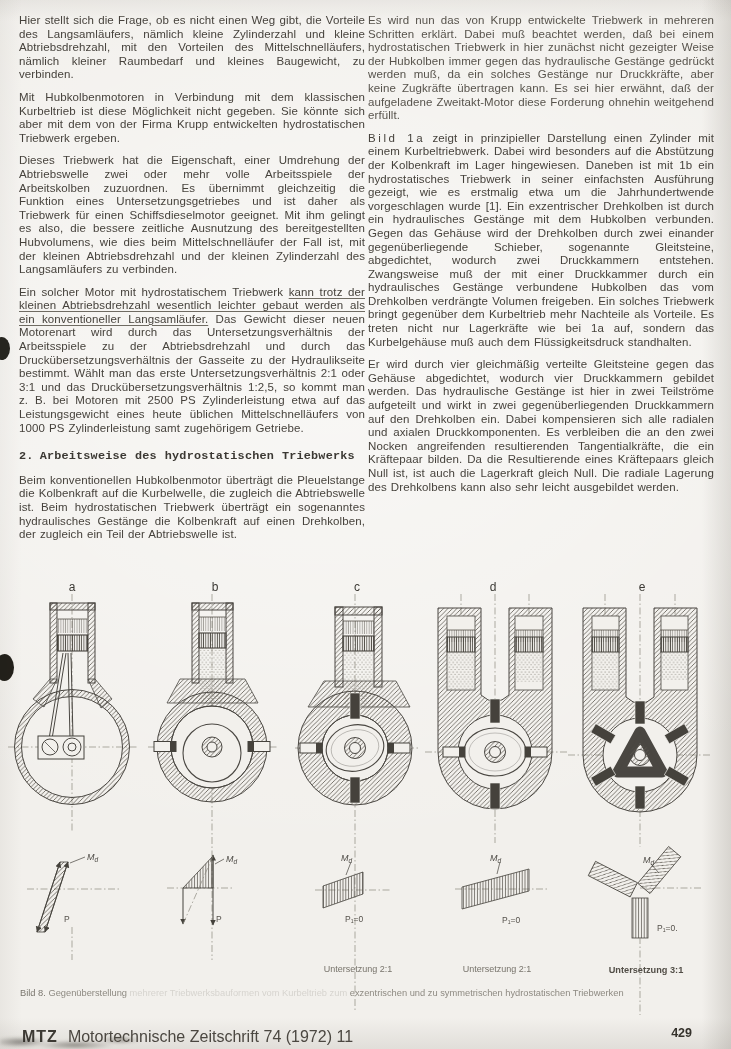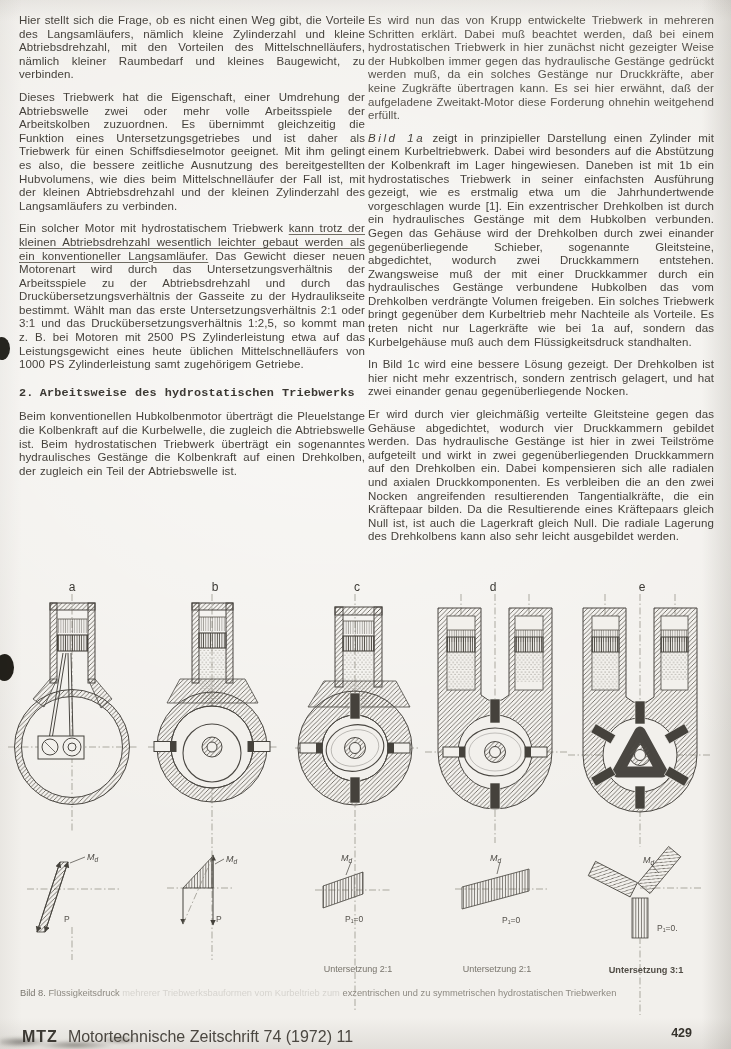--- a/index.html
+++ b/index.html
@@ -14,21 +14,21 @@
     color:#46423c;
   }
   .col{position:absolute;top:14px;width:346px;text-align:justify;
        font-size:11.5px;line-height:13.6px;letter-spacing:.1px;word-spacing:.7px;}
   .col p{margin:0 0 9px 0;}
   .col-left{left:19px;}
   .col-right{left:368px;}
   .faded-par{color:#57534c;}
   .uline{text-decoration:underline;text-decoration-thickness:.8px;text-underline-offset:1.5px;text-decoration-color:#6f6b62;}
   .heading{font-weight:700;font-size:11.8px;margin:15px 0 10px 0;color:#3b3833;letter-spacing:.2px;font-family:Liberation Mono, monospace;}
-  .bildref{letter-spacing:2.6px;font-style:italic;}
+  .bildref{letter-spacing:2.6px;}
   .fig-wrap{position:absolute;left:0;top:575px;width:731px;height:445px;}
   .caption{position:absolute;left:20px;top:988px;width:700px;font-size:9.3px;line-height:11.5px;color:#8e8a82;}
   .caption .lead{color:#7a766e;}
   .caption .ghost{opacity:.28;filter:blur(.4px);}
   .caption .mid{color:#8e8a82;text-align:center;}
   .footer{position:absolute;left:22px;top:1028px;width:690px;font-size:16px;color:#4b4741;}
   .footer .logo{font-weight:700;letter-spacing:1px;margin-right:10px;color:#3d3a34;}
   .pageno{position:absolute;right:39px;top:1026px;font-size:12.5px;font-weight:700;color:#35322c;}
   .blob{position:absolute;background:#17150f;border-radius:50%;}
   .blob1{left:-7px;top:337px;width:17px;height:23px;opacity:.93;}
@@ -48,30 +48,30 @@
   .cl{stroke:#8d897f;stroke-width:.7;stroke-dasharray:7 2.5 1.5 2.5;fill:none;}
   .ol{stroke:#4a4742;stroke-width:1;fill:none;}
 </style>
 </head>
 <body>
 
 <div class="page">
 
   <div class="col col-left">
     <p>Hier stellt sich die Frage, ob es nicht einen Weg gibt, die Vorteile des Langsamläufers, nämlich kleine Zylinderzahl und kleine Abtriebsdrehzahl, mit den Vorteilen des Mittelschnelläufers, nämlich kleiner Raumbedarf und kleines Baugewicht, zu verbinden.</p>
+    <p>Mit Hubkolbenmotoren in Verbindung mit dem klassischen Kurbeltrieb ist diese Möglichkeit nicht gegeben. Sie könnte sich aber mit dem von der Firma Krupp entwickelten hydrostatischen Triebwerk ergeben.</p>
     <p>Dieses Triebwerk hat die Eigenschaft, einer Umdrehung der Abtriebswelle zwei oder mehr volle Arbeitsspiele der Arbeitskolben zuzuordnen. Es übernimmt gleichzeitig die Funktion eines Untersetzungsgetriebes und ist daher als Triebwerk für einen Schiffsdieselmotor geeignet. Mit ihm gelingt es also, die bessere zeitliche Ausnutzung des bereitgestellten Hubvolumens, wie dies beim Mittelschnelläufer der Fall ist, mit der kleinen Abtriebsdrehzahl und der kleinen Zylinderzahl des Langsamläufers zu verbinden.</p>
     <p><span>Ein solcher Motor mit hydrostatischem Triebwerk </span><span class="uline">kann trotz der kleinen Abtriebsdrehzahl wesentlich leichter gebaut werden als ein konventioneller Langsamläufer.</span><span> Das Gewicht dieser neuen Motorenart wird durch das Untersetzungsverhältnis der Arbeitsspiele zu der Abtriebsdrehzahl und durch das Druckübersetzungsverhältnis der Gasseite zu der Hydraulikseite bestimmt. Wählt man das erste Untersetzungsverhältnis 2:1 oder 3:1 und das Druckübersetzungsverhältnis 1:2,5, so kommt man z. B. bei Motoren mit 2500 PS Zylinderleistung etwa auf das Leistungsgewicht eines heute üblichen Mittelschnelläufers von 1000 PS Zylinderleistung samt zugehörigem Getriebe.</span></p>
     <div class="heading">2. Arbeitsweise des hydrostatischen Triebwerks</div>
     <p>Beim konventionellen Hubkolbenmotor überträgt die Pleuelstange die Kolbenkraft auf die Kurbelwelle, die zugleich die Abtriebswelle ist. Beim hydrostatischen Triebwerk überträgt ein sogenanntes hydraulisches Gestänge die Kolbenkraft auf einen Drehkolben, der zugleich ein Teil der Abtriebswelle ist.</p>
   </div>
 
   <div class="col col-right">
     <p class="faded-par">Es wird nun das von Krupp entwickelte Triebwerk in mehreren Schritten erklärt. Dabei muß beachtet werden, daß bei einem hydrostatischen Triebwerk in hier zunächst nicht gezeigter Weise der Hubkolben immer gegen das hydraulische Gestänge gedrückt werden muß, da ein solches Gestänge nur Druckkräfte, aber keine Zugkräfte übertragen kann. Es sei hier erwähnt, daß der aufgeladene Zweitakt-Motor diese Forderung ohnehin weitgehend erfüllt.</p>
     <p><span class="bildref">Bild 1a</span><span> zeigt in prinzipieller Darstellung einen Zylinder mit einem Kurbeltriebwerk. Dabei wird besonders auf die Abstützung der Kolbenkraft im Lager hingewiesen. Daneben ist mit 1b ein hydrostatisches Triebwerk in seiner einfachsten Ausführung gezeigt, wie es erstmalig etwa um die Jahrhundertwende vorgeschlagen wurde [1]. Ein exzentrischer Drehkolben ist durch ein hydraulisches Gestänge mit dem Hubkolben verbunden. Gegen das Gehäuse wird der Drehkolben durch zwei einander gegenüberliegende Schieber, sogenannte Gleitsteine, abgedichtet, wodurch zwei Druckkammern entstehen. Zwangsweise muß der mit einer Druckkammer durch ein hydraulisches Gestänge verbundene Hubkolben das vom Drehkolben verdrängte Volumen freigeben. Ein solches Triebwerk bringt gegenüber dem Kurbeltrieb mehr Nachteile als Vorteile. Es treten nicht nur Lagerkräfte wie bei 1a auf, sondern das Kurbelgehäuse muß auch dem Flüssigkeitsdruck standhalten.</span></p>
-    <p>In Bild 1c wird eine bessere Lösung gezeigt. Der Drehkolben ist hier nicht mehr exzentrisch, sondern zentrisch gelagert, und hat zwei einander genau gegenüberliegende Nocken.</p>
     <p>Er wird durch vier gleichmäßig verteilte Gleitsteine gegen das Gehäuse abgedichtet, wodurch vier Druckkammern gebildet werden. Das hydraulische Gestänge ist hier in zwei Teilströme aufgeteilt und wirkt in zwei gegenüberliegenden Druckkammern auf den Drehkolben ein. Dabei kompensieren sich alle radialen und axialen Druckkomponenten. Es verbleiben die an den zwei Nocken angreifenden resultierenden Tangentialkräfte, die ein Kräftepaar bilden. Da die Resultierende eines Kräftepaars gleich Null ist, ist auch die Lagerkraft gleich Null. Die radiale Lagerung des Drehkolbens kann also sehr leicht ausgebildet werden.</p>
   </div>
 
   <div class="fig-wrap">
   <svg width="731" height="445" viewBox="0 0 731 445">
     <defs>
       <pattern id="pdiag" width="4.5" height="4.5" patternUnits="userSpaceOnUse">
         <path d="M-1,5.5 L5.5,-1" stroke="#5b574f" stroke-width=".8"></path>
       </pattern>
       <pattern id="pdiag2" width="4.5" height="4.5" patternUnits="userSpaceOnUse">
@@ -294,21 +294,21 @@
       <line x1="651" y1="289" x2="659" y2="298" stroke="#45423c" stroke-width=".7"></line>
       <text class="mdlbl" x="643" y="288"><tspan>M</tspan><tspan class="sublbl" dy="2">d</tspan></text>
       <text class="plbl" x="657" y="356">P₁=0.</text>
       <line class="cl" x1="640" y1="362" x2="640" y2="440"></line>
       <text class="ratio-bold" x="646" y="398" text-anchor="middle">Untersetzung 3:1</text>
     </g>
   </svg>
   </div>
 
   <div class="caption">
-    <div><span class="lead">Bild 8.</span>&nbsp;<span>Flüssigkeitsdruck</span>&nbsp;<span class="ghost">mehrerer Triebwerksbauformen vom Kurbeltrieb zum</span>&nbsp;<span class="mid">exzentrischen und zu symmetrischen hydrostatischen Triebwerken</span></div>
+    <div><span class="lead">Bild 8.</span>&nbsp;<span>Gegenüberstellung</span>&nbsp;<span class="ghost">mehrerer Triebwerksbauformen vom Kurbeltrieb zum</span>&nbsp;<span class="mid">exzentrischen und zu symmetrischen hydrostatischen Triebwerken</span></div>
   </div>
 
   <div class="footer">
     <span class="logo">MTZ</span><span>Motortechnische Zeitschrift 74 (1972) 11</span>
   </div>
   <div class="pageno">429</div>
 
   <div class="blob blob1"></div>
   <div class="blob blob2"></div>
   <div class="smudge"></div>

